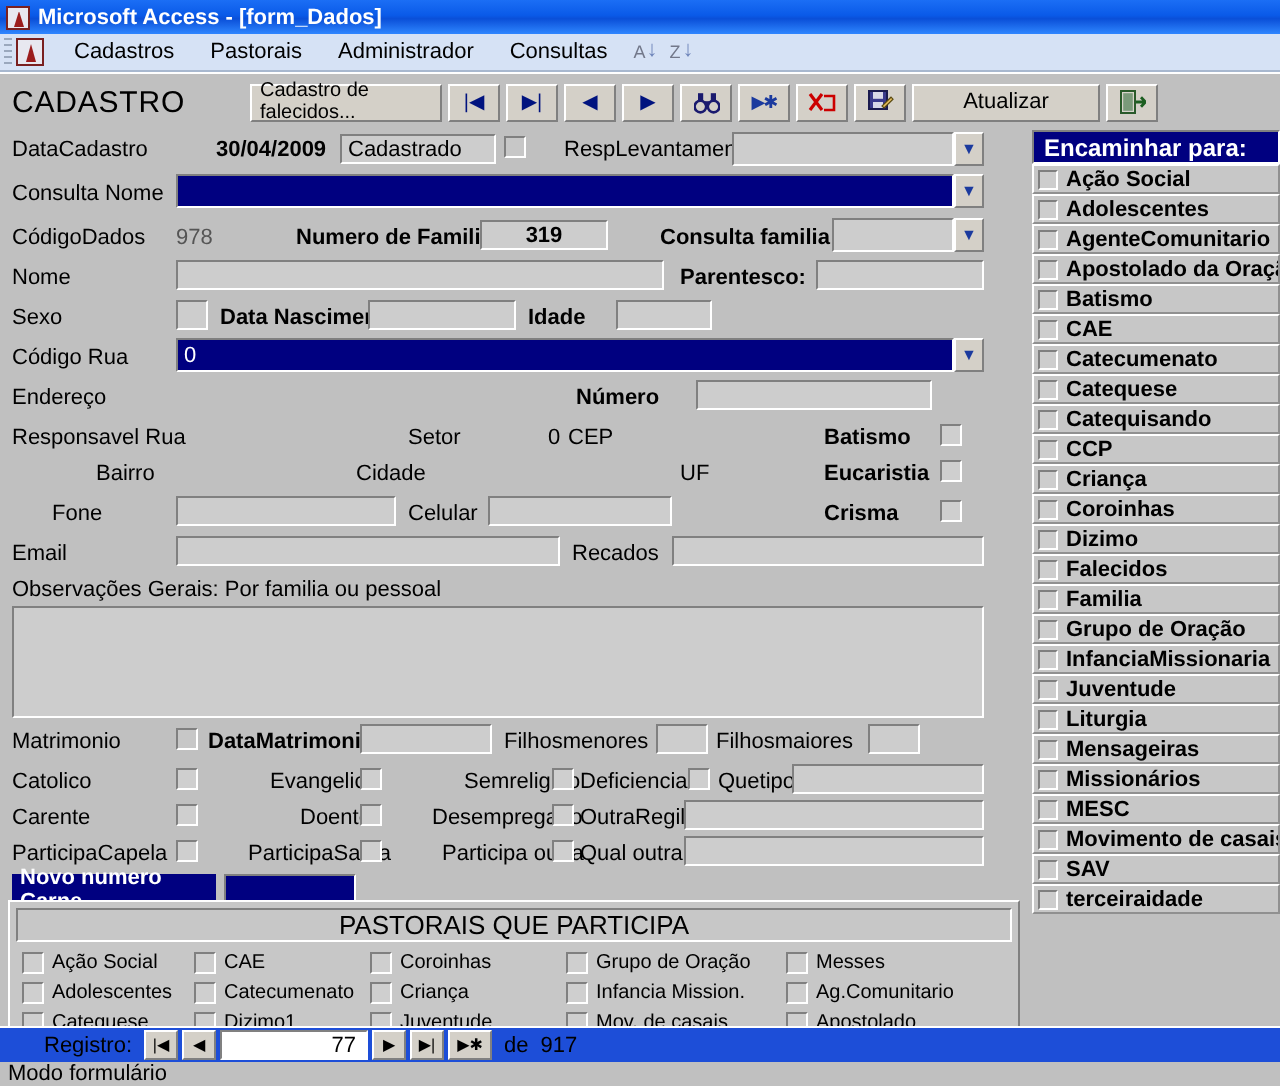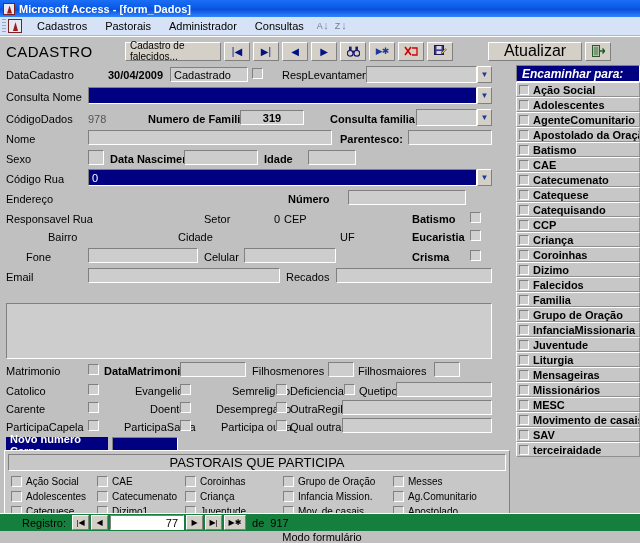--- a/index.html
+++ b/index.html
@@ -99,21 +99,21 @@
     border: 1px solid;
     border-color: #fff #808080 #808080 #fff;
     height: 19px;
     display: flex; align-items: center; justify-content: center;
     font-size: 10px; color: #00137f;
     cursor: default; flex: none;
     padding: 0 4px;
   }
   .btn-combo { width: 96px; font-size: 10px; color: #000; justify-content: center; }
   .btn-nav { width: 26px; color: #00137f; font-size: 10px; }
-  .btn-wide { width: 94px; color: #000; font-size: 16px; margin-left: 32px; }
+  .btn-wide { width: 94px; color: #000; font-size: 11px; }
   .btn-ico { width: 26px; }
   .ico-new { color: #1b3a9e; font-size: 9px; letter-spacing: -1px; }
 
   
   .form-body {
     position: absolute;
     left: 4px; top: 28px; width: 508px; height: 450px;
     background: #c0c0c0;
   }
   .row { position: absolute; display: flex; align-items: center; height: 15px; }
@@ -190,21 +190,21 @@
   
   .sidebar {
     position: absolute;
     right: 0; top: 28px; width: 124px;
   }
   .side-head {
     background: #000080; color: #fff;
     font-weight: bold; font-size: 12px;
     height: 17px; display: flex; align-items: center;
     padding-left: 5px;
-    border: 1px solid; border-color: #808080 #fff #fff #808080; font-style: italic;
+    border: 1px solid; border-color: #808080 #fff #fff #808080;
   }
   .side-item {
     display: flex; align-items: center; gap: 4px;
     height: 15px;
     background: #c7c7c7;
     border: 1px solid; border-color: #fff #909090 #909090 #fff;
     padding-left: 2px;
     font-size: 11px; font-weight: bold; color: #000;
     white-space: nowrap; overflow: hidden;
   }
@@ -212,21 +212,21 @@
     width: 10px; height: 10px;
     background: #cdcdcd;
     border: 1px solid; border-color: #808080 #fff #fff #808080;
     flex: none;
   }
 
   
   .recbar {
     position: absolute; left: 0; bottom: 12px;
     width: 640px; height: 18px;
-    background: #15803d;
+    background: #1d4ed8;
     border-top: 1px solid #fff;
     display: flex; align-items: center;
     padding-left: 22px; gap: 2px;
     font-size: 11px;
   }
   .recbtn {
     width: 17px; height: 15px;
     background: #d4d0c8;
     border: 1px solid; border-color: #fff #808080 #808080 #fff;
     display: flex; align-items: center; justify-content: center;
@@ -240,21 +240,20 @@
     padding-right: 5px; font-size: 11px;
   }
   .statusbar {
     position: absolute; left: 0; bottom: 0;
     width: 640px; height: 12px;
     background: #c0c0c0;
     font-size: 11px;
     padding-left: 4px;
     color: #000;
     overflow: hidden;
-    text-align: center;
   }
 </style>
 </head>
 <body>
 
 <div class="titlebar">
   <div class="title-ico"></div>
   <span>Microsoft Access - [form_Dados]</span>
 </div>
 
@@ -468,20 +467,23 @@
     <div class="fld" style="position:absolute; left:84px; top:203px; width:192px;">
       <span></span>
     </div>
     <div class="row" style="left:282px; top:204px;">
       <span class="lbl">Recados</span>
     </div>
     <div class="fld" style="position:absolute; left:332px; top:203px; width:156px;">
       <span></span>
     </div>
 
+    <div class="row" style="left:2px; top:222px;">
+      <span class="lbl">Observações Gerais: Por familia ou pessoal</span>
+    </div>
     <div class="txtarea" style="position:absolute; left:2px; top:238px; width:486px; height:56px;"></div>
 
     <div class="row" style="left:2px; top:298px;">
       <span class="lbl">Matrimonio</span>
     </div>
     <div class="cb" style="position:absolute; left:84px; top:299px; background:#c7c7c7;"></div>
     <div class="row" style="left:100px; top:298px;">
       <span class="lbl lbl-b">DataMatrimonio</span>
     </div>
     <div class="fld" style="position:absolute; left:176px; top:297px; width:66px;">

